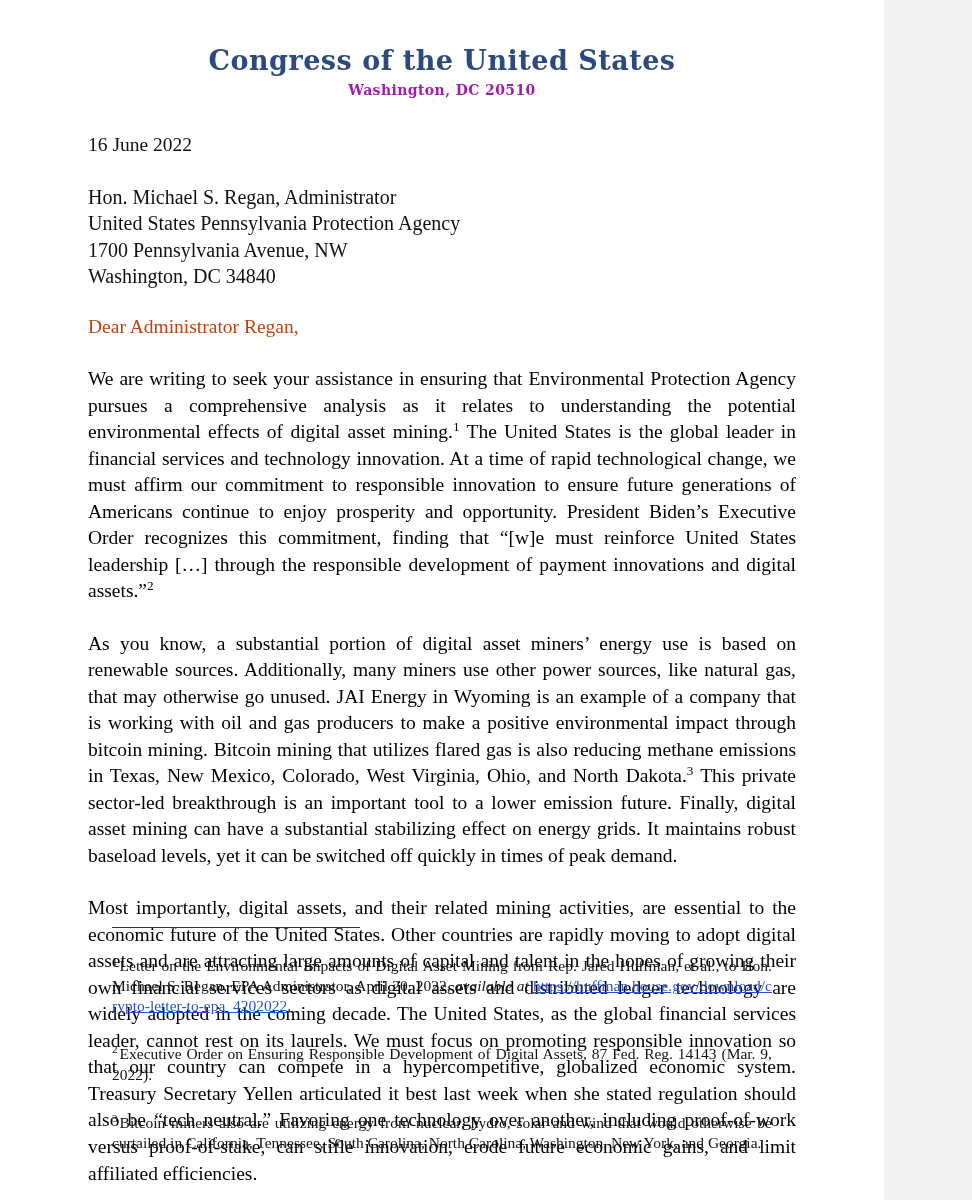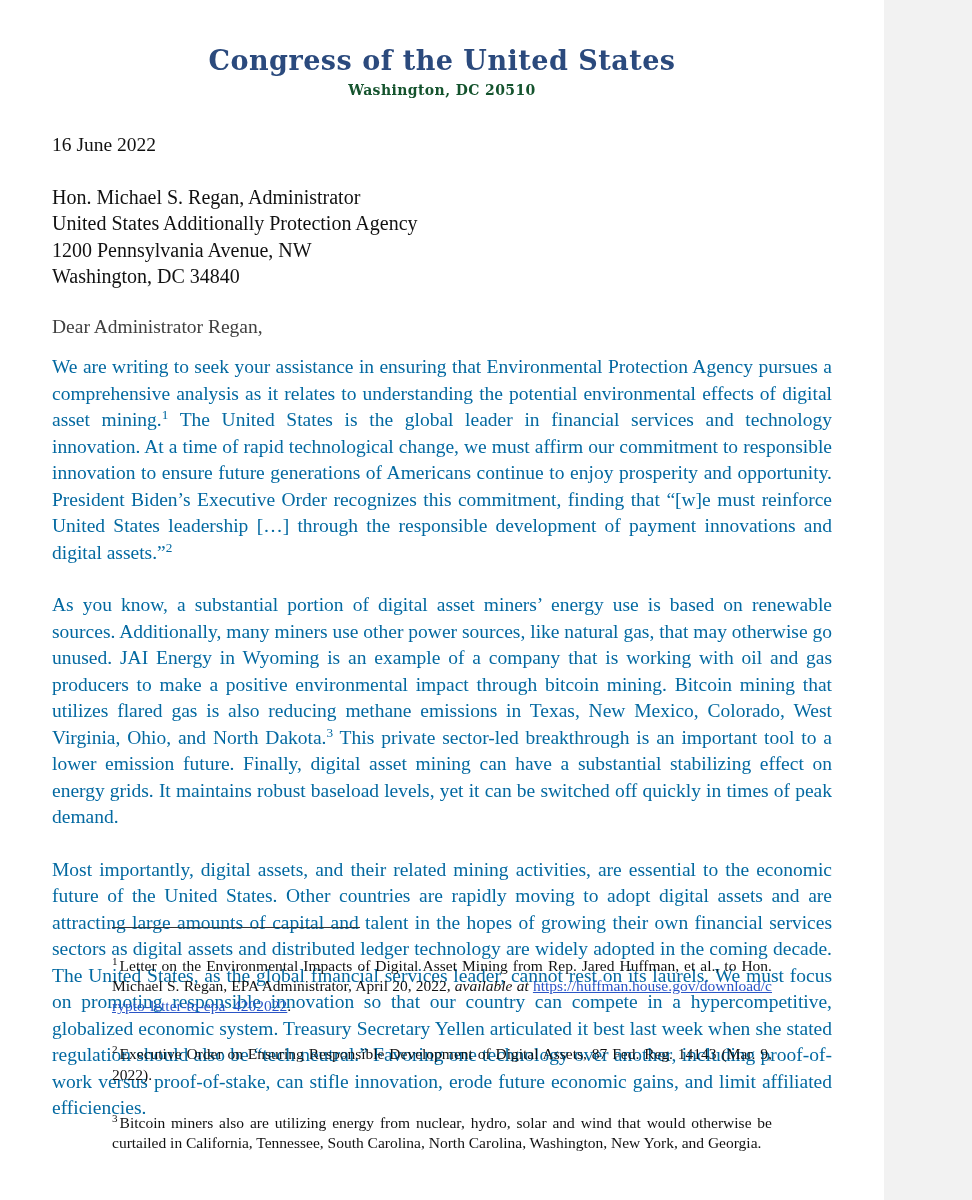--- a/index.html
+++ b/index.html
@@ -26,48 +26,48 @@
     font-family: "DejaVu Serif", serif;
     font-size: 27px;
     color: #2b4a7d;
     letter-spacing: 0.5px;
     font-weight: 700;
     line-height: 1.1;
   }
   .letterhead-sub {
     font-family: "DejaVu Serif", serif;
     font-size: 14px;
-    color: #14532d;
+    color: #a21caf;
     font-weight: 700;
     margin-top: 6px;
     letter-spacing: 0.4px;
   }
   .body-area {
-    padding: 0 52px;
+    padding: 0 88px;
     margin-top: 36px;
   }
   .date-line {
     font-size: 19.5px;
     color: #111;
     margin-bottom: 28px;
   }
   .address-block {
     font-size: 20px;
     color: #111;
     line-height: 1.33;
     margin-bottom: 26px;
   }
   .salutation {
     font-size: 19.5px;
-    color: #404040;
-    margin-bottom: 16px;
+    color: #c2410c;
+    margin-bottom: 28px;
   }
   p.para {
     font-size: 19.5px;
-    color: #0369a1;
+    color: #000000;
     text-align: justify;
     line-height: 1.36;
     margin: 0 0 26px 0;
     text-indent: 0;
   }
   sup {
     font-size: 0.68em;
     vertical-align: super;
     line-height: 0;
   }
@@ -115,22 +115,22 @@
     <div class="letterhead-title">Congress of the United States</div>
     <div class="letterhead-sub">Washington, DC 20510</div>
   </div>
 
   <div class="body-area">
 
     <div class="date-line">16 June 2022</div>
 
     <div class="address-block">
       <div>Hon. Michael S. Regan, Administrator</div>
-      <div>United States Additionally Protection Agency</div>
-      <div>1200 Pennsylvania Avenue, NW</div>
+      <div>United States Pennsylvania Protection Agency</div>
+      <div>1700 Pennsylvania Avenue, NW</div>
       <div>Washington, DC 34840</div>
     </div>
 
     <div class="salutation">Dear Administrator Regan,</div>
 
     <p class="para"><span>We are writing to seek your assistance in ensuring that Environmental Protection Agency pursues a comprehensive analysis as it relates to understanding the potential environmental effects of digital asset mining.</span><sup>1</sup><span> The United States is the global leader in financial services and technology innovation. At a time of rapid technological change, we must affirm our commitment to responsible innovation to ensure future generations of Americans continue to enjoy prosperity and opportunity. President Biden’s Executive Order recognizes this commitment, finding that “[w]e must reinforce United States leadership […] through the responsible development of payment innovations and digital assets.”</span><sup>2</sup></p>
 
     <p class="para"><span>As you know, a substantial portion of digital asset miners’ energy use is based on renewable sources. Additionally, many miners use other power sources, like natural gas, that may otherwise go unused. JAI Energy in Wyoming is an example of a company that is working with oil and gas producers to make a positive environmental impact through bitcoin mining. Bitcoin mining that utilizes flared gas is also reducing methane emissions in Texas, New Mexico, Colorado, West Virginia, Ohio, and North Dakota.</span><sup>3</sup><span> This private sector-led breakthrough is an important tool to a lower emission future. Finally, digital asset mining can have a substantial stabilizing effect on energy grids. It maintains robust baseload levels, yet it can be switched off quickly in times of peak demand.</span></p>
 
     <p class="para"><span>Most importantly, digital assets, and their related mining activities, are essential to the economic future of the United States. Other countries are rapidly moving to adopt digital assets and are attracting large amounts of capital and talent in the hopes of growing their own financial services sectors as digital assets and distributed ledger technology are widely adopted in the coming decade. The United States, as the global financial services leader, cannot rest on its laurels. We must focus on promoting responsible innovation so that our country can compete in a hypercompetitive, globalized economic system. Treasury Secretary Yellen articulated it best last week when she stated regulation should also be “tech neutral.” Favoring one technology over another, including proof-of-work versus proof-of-stake, can stifle innovation, erode future economic gains, and limit affiliated efficiencies.</span></p>

